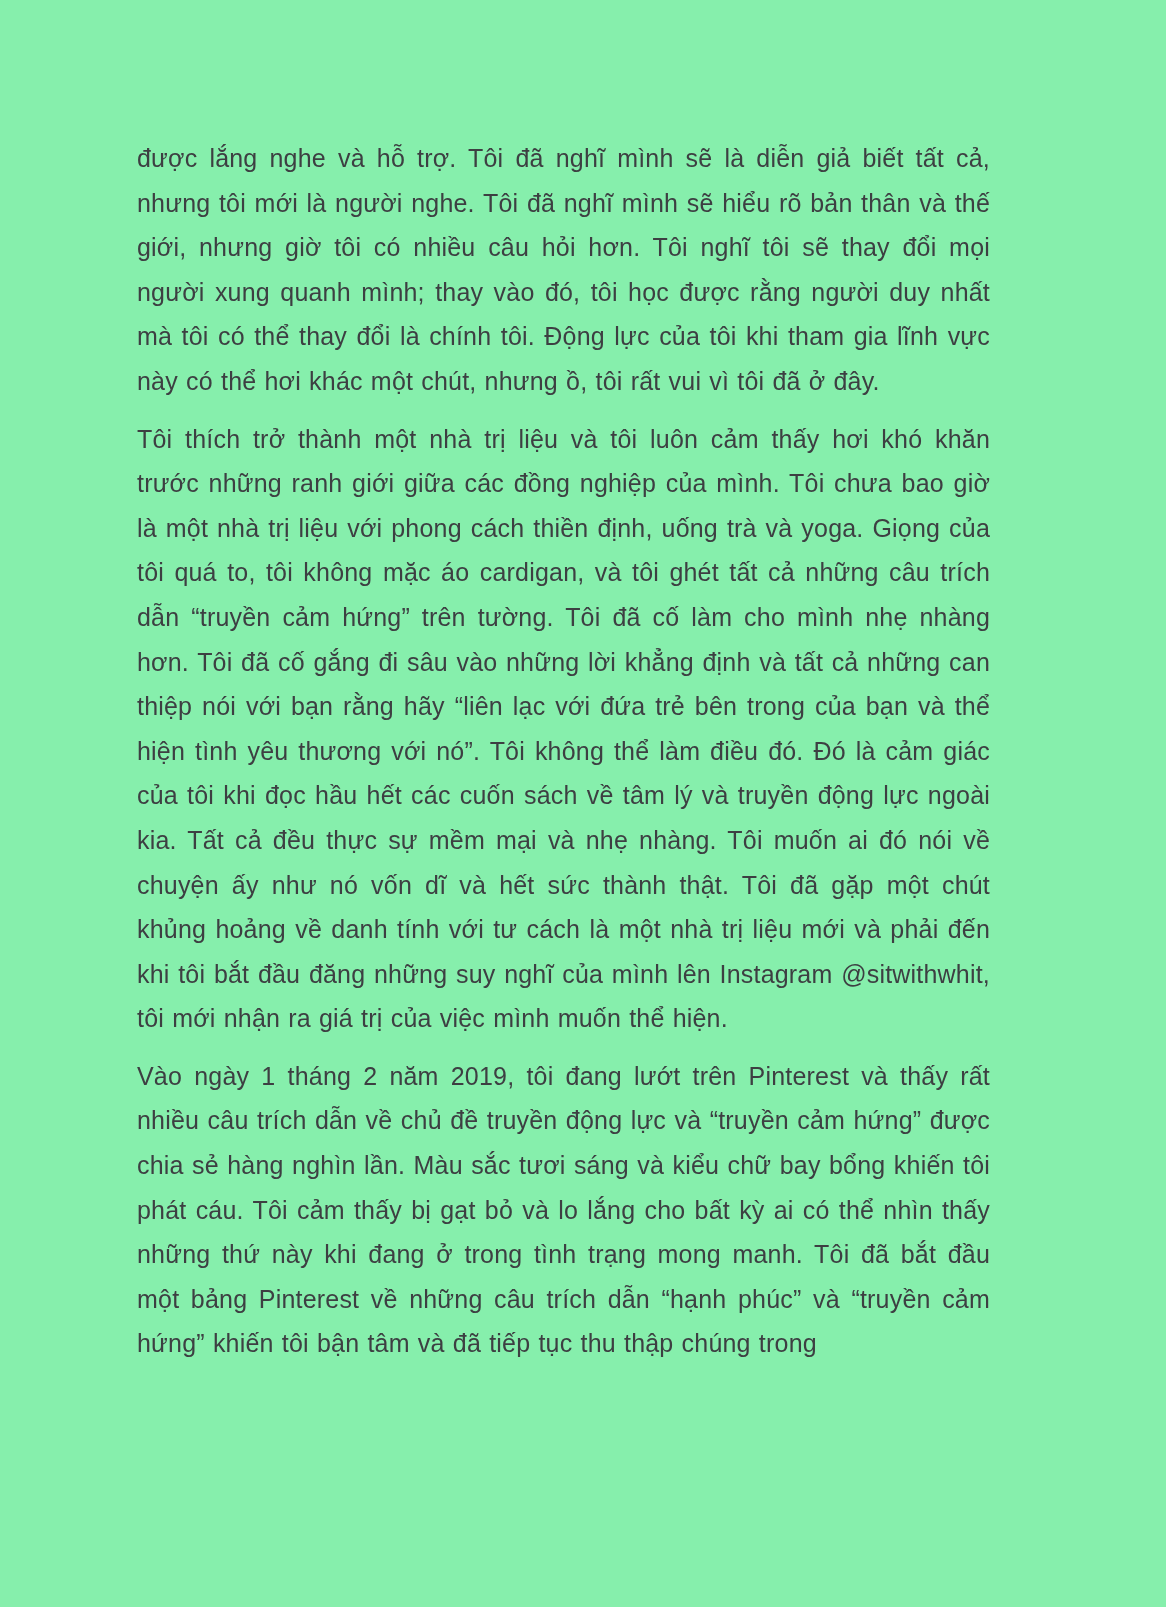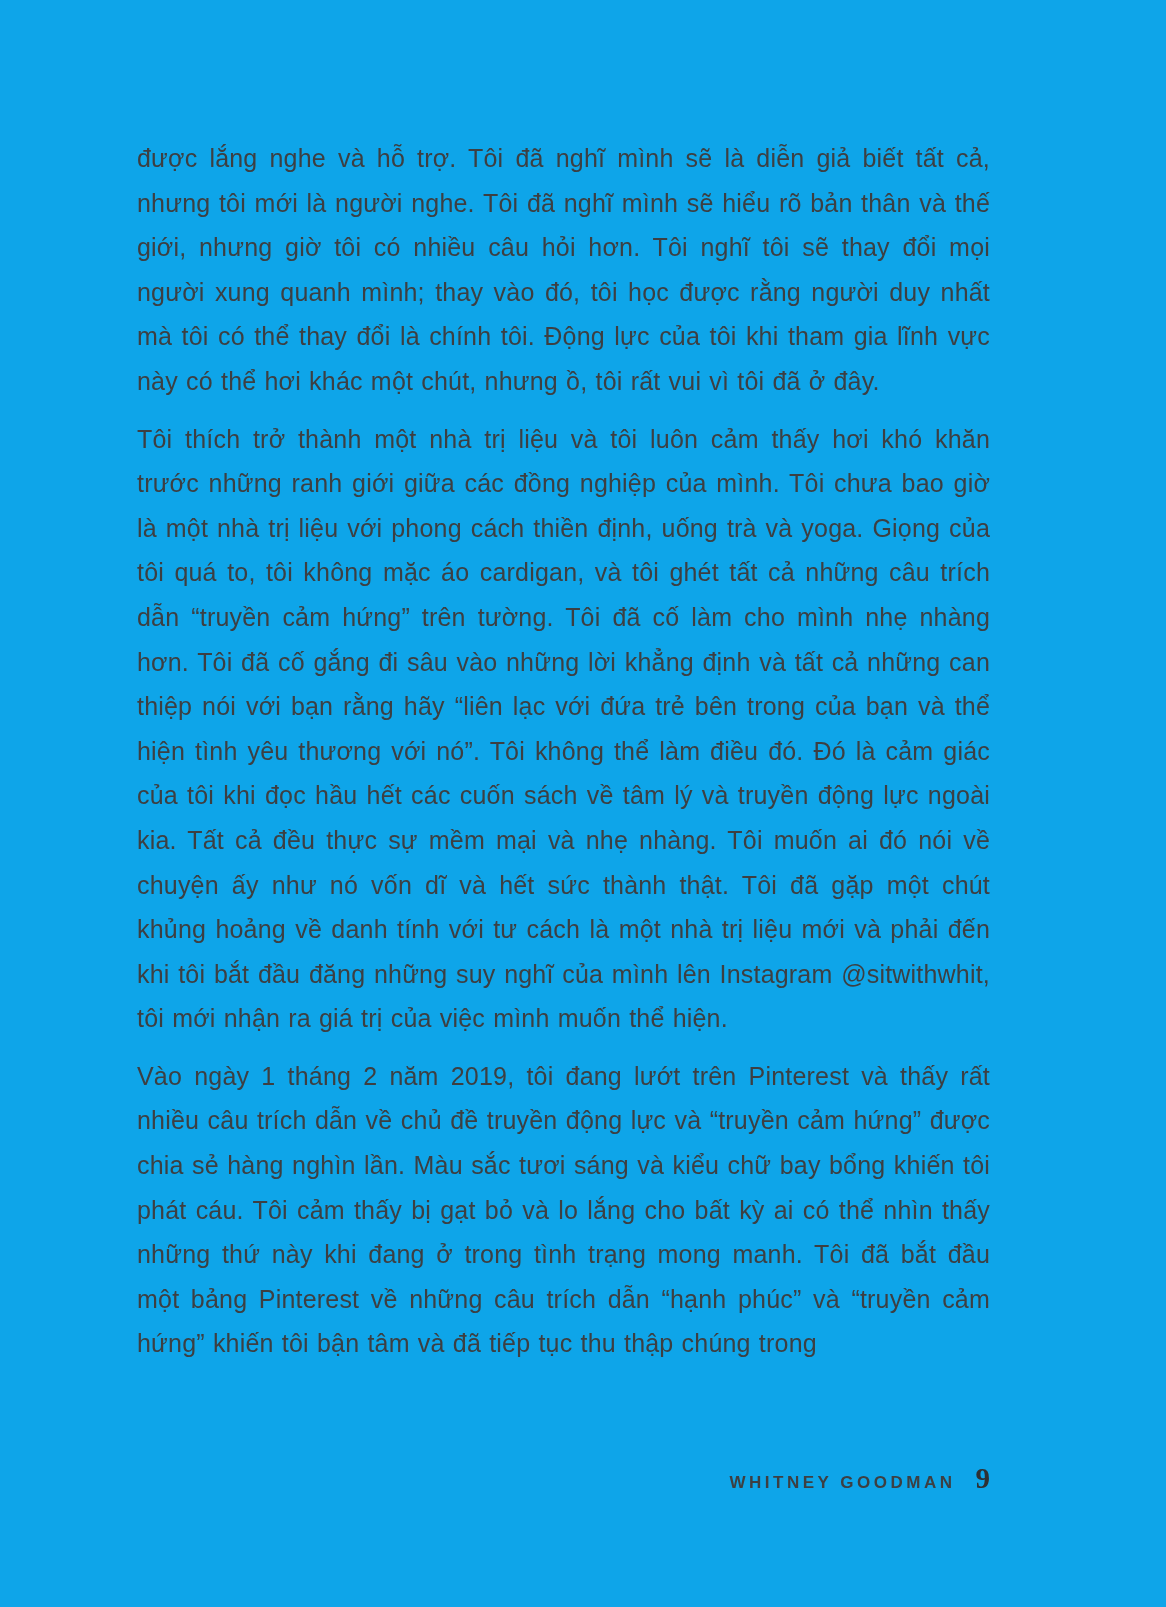--- a/index.html
+++ b/index.html
@@ -6,21 +6,21 @@
   html, body {
     margin: 0;
     padding: 0;
     background: #ffffff;
   }
   .page {
     position: relative;
     width: 1166px;
     height: 1607px;
     margin: 0 auto;
-    background: #0ea5e9;
+    background: #86efac;
     font-family: "Liberation Sans", "DejaVu Sans", sans-serif;
     color: #3d3f42;
     overflow: hidden;
     box-sizing: border-box;
   }
   .content {
     position: absolute;
     left: 137px;
     top: 136px;
     width: 853px;
@@ -60,18 +60,14 @@
 <body>
 
 <div class="page">
 
   <div class="content">
     <p>được lắng nghe và hỗ trợ. Tôi đã nghĩ mình sẽ là diễn giả biết tất cả, nhưng tôi mới là người nghe. Tôi đã nghĩ mình sẽ hiểu rõ bản thân và thế giới, nhưng giờ tôi có nhiều câu hỏi hơn. Tôi nghĩ tôi sẽ thay đổi mọi người xung quanh mình; thay vào đó, tôi học được rằng người duy nhất mà tôi có thể thay đổi là chính tôi. Động lực của tôi khi tham gia lĩnh vực này có thể hơi khác một chút, nhưng ồ, tôi rất vui vì tôi đã ở đây.</p>
     <p>Tôi thích trở thành một nhà trị liệu và tôi luôn cảm thấy hơi khó khăn trước những ranh giới giữa các đồng nghiệp của mình. Tôi chưa bao giờ là một nhà trị liệu với phong cách thiền định, uống trà và yoga. Giọng của tôi quá to, tôi không mặc áo cardigan, và tôi ghét tất cả những câu trích dẫn “truyền cảm hứng” trên tường. Tôi đã cố làm cho mình nhẹ nhàng hơn. Tôi đã cố gắng đi sâu vào những lời khẳng định và tất cả những can thiệp nói với bạn rằng hãy “liên lạc với đứa trẻ bên trong của bạn và thể hiện tình yêu thương với nó”. Tôi không thể làm điều đó. Đó là cảm giác của tôi khi đọc hầu hết các cuốn sách về tâm lý và truyền động lực ngoài kia. Tất cả đều thực sự mềm mại và nhẹ nhàng. Tôi muốn ai đó nói về chuyện ấy như nó vốn dĩ và hết sức thành thật. Tôi đã gặp một chút khủng hoảng về danh tính với tư cách là một nhà trị liệu mới và phải đến khi tôi bắt đầu đăng những suy nghĩ của mình lên Instagram @sitwithwhit, tôi mới nhận ra giá trị của việc mình muốn thể hiện.</p>
     <p>Vào ngày 1 tháng 2 năm 2019, tôi đang lướt trên Pinterest và thấy rất nhiều câu trích dẫn về chủ đề truyền động lực và “truyền cảm hứng” được chia sẻ hàng nghìn lần. Màu sắc tươi sáng và kiểu chữ bay bổng khiến tôi phát cáu. Tôi cảm thấy bị gạt bỏ và lo lắng cho bất kỳ ai có thể nhìn thấy những thứ này khi đang ở trong tình trạng mong manh. Tôi đã bắt đầu một bảng Pinterest về những câu trích dẫn “hạnh phúc” và “truyền cảm hứng” khiến tôi bận tâm và đã tiếp tục thu thập chúng trong</p>
   </div>
 
-  <div class="page-footer">
-    <span class="footer-author">WHITNEY GOODMAN</span>
-    <span class="footer-pagenum">9</span>
-  </div>
 
 </div>
 
 </body></html>

